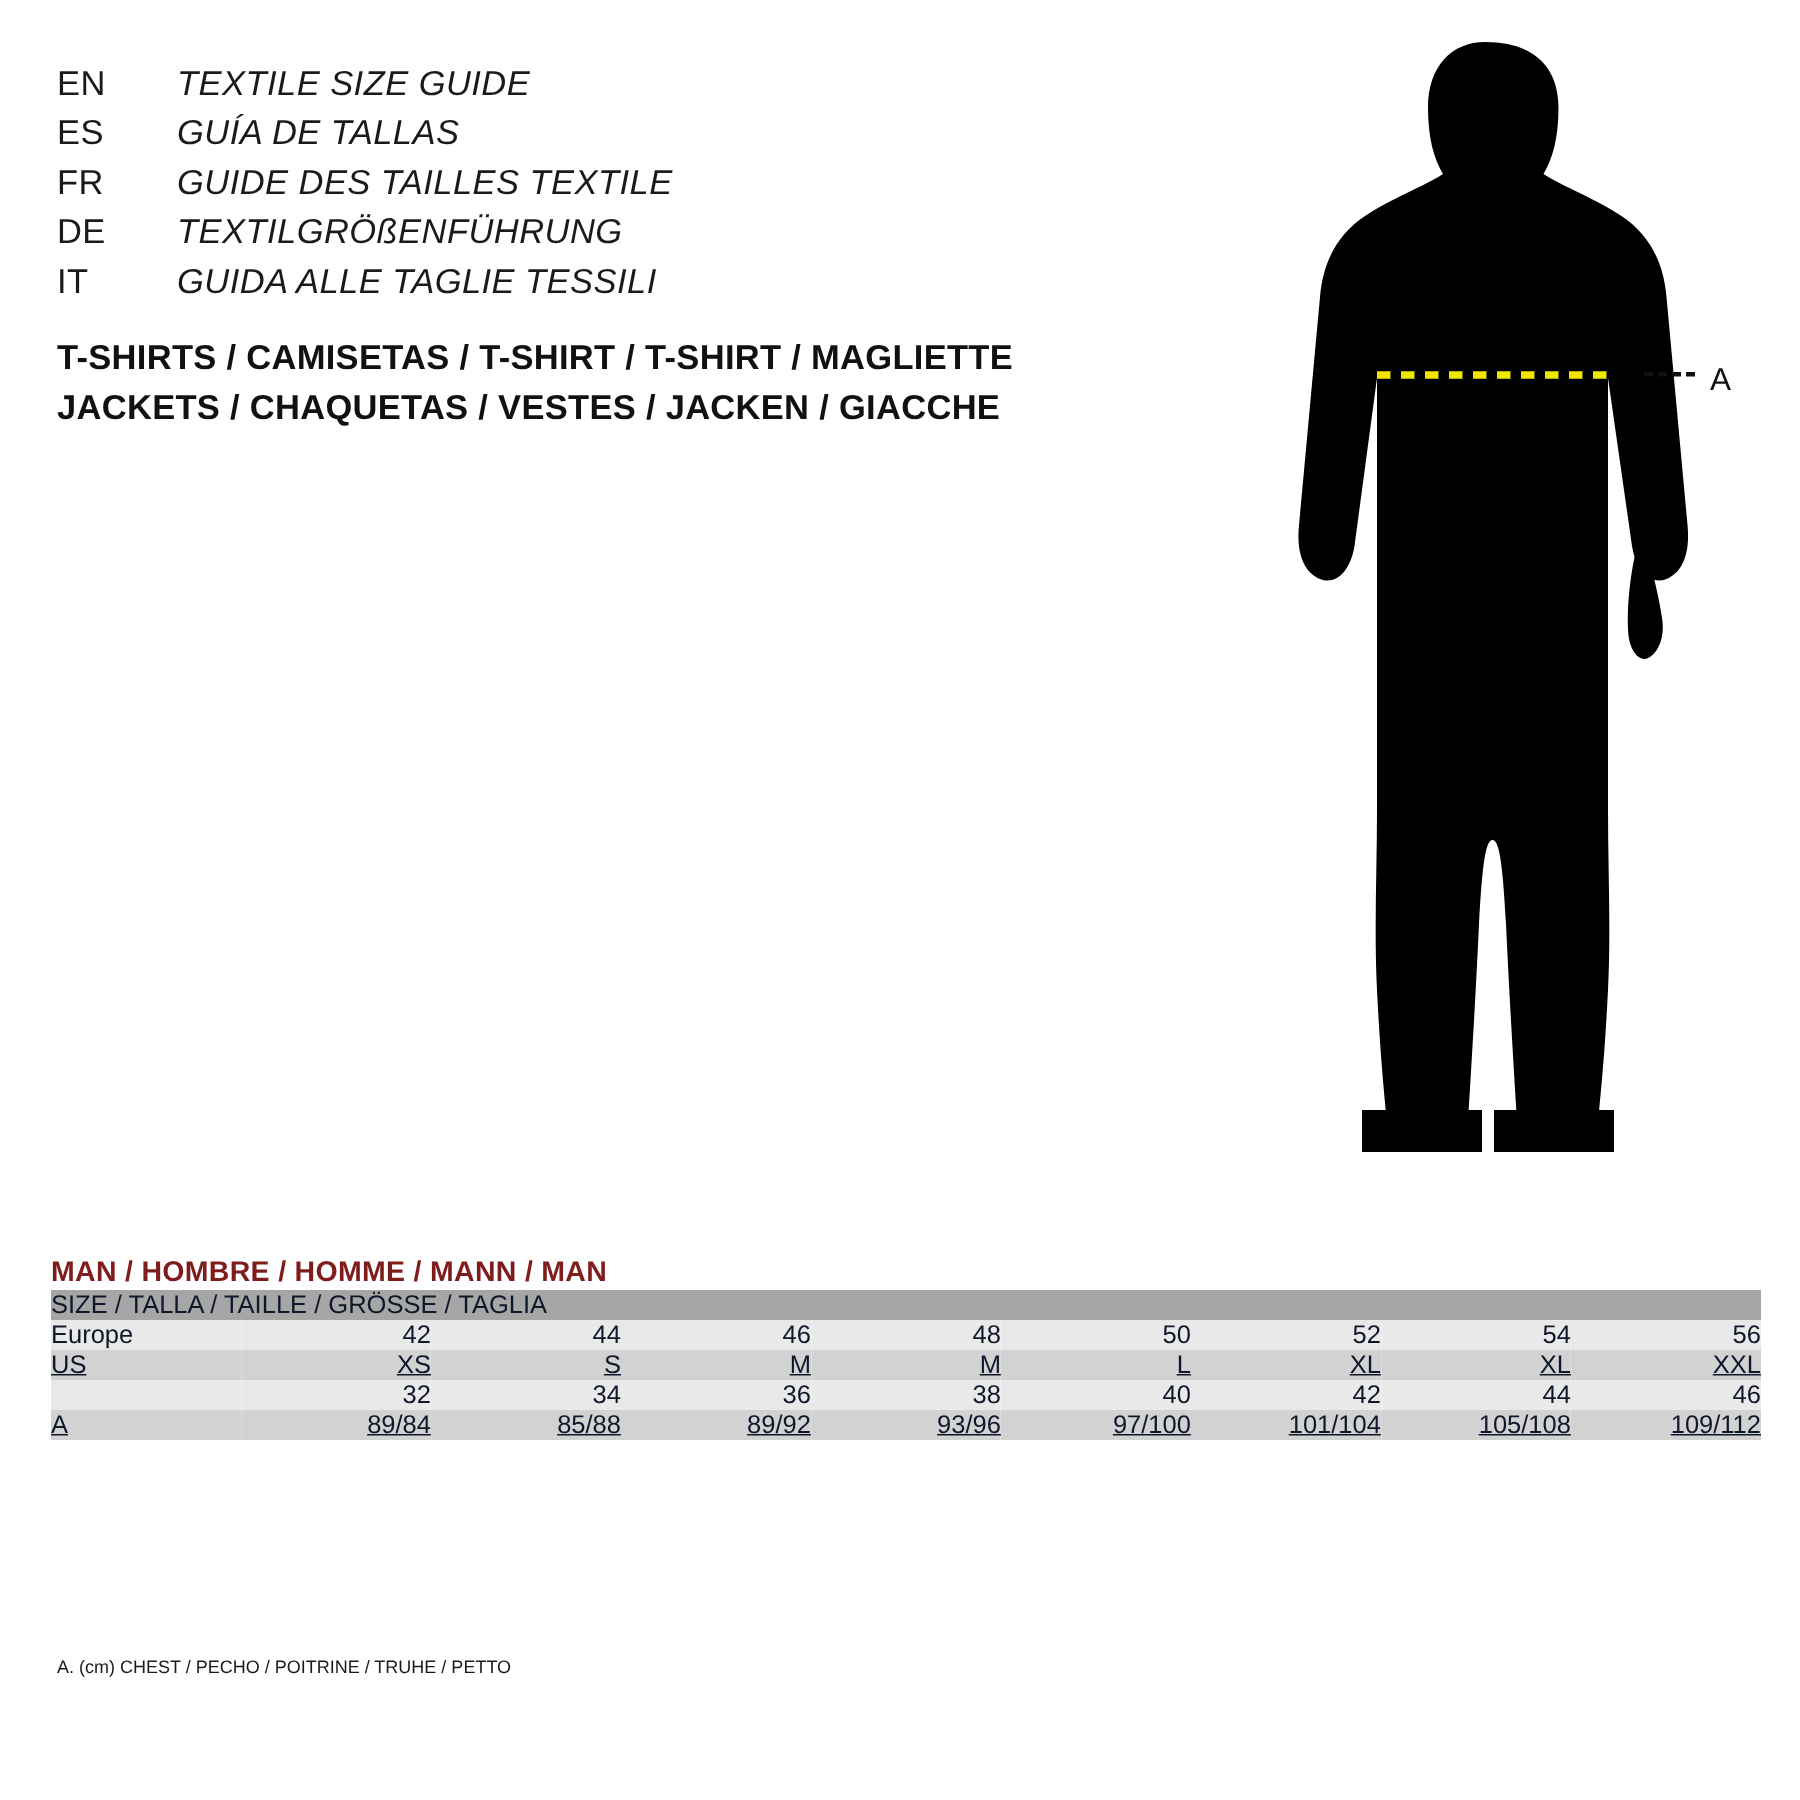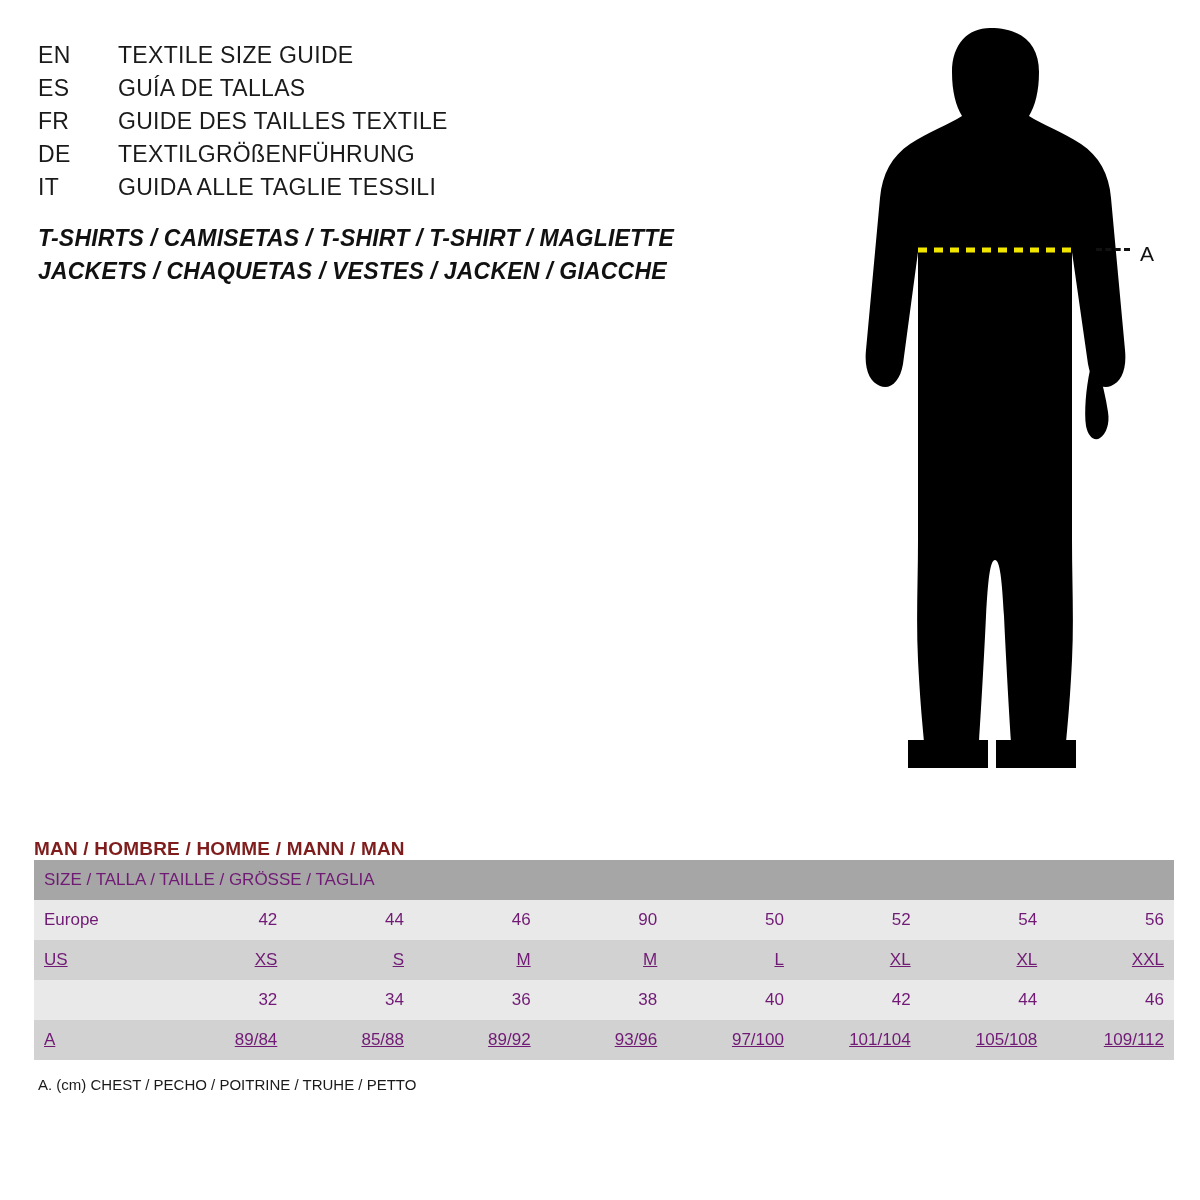--- a/index.html
+++ b/index.html
@@ -32,36 +32,36 @@
     width: 80px;
     font-size: 23px;
     letter-spacing: 0.3px;
     color: #1a1a1a;
   }
   .lang-text {
     font-size: 23px;
     letter-spacing: 0.3px;
     color: #1a1a1a;
     white-space: nowrap;
+    font-style: italic;
   }
 
   .categories {
     position: absolute;
     left: 38px;
     top: 222px;
     width: 760px;
   }
   .category-line {
     font-size: 23px;
     font-weight: bold;
     letter-spacing: 0.2px;
     line-height: 33px;
     white-space: nowrap;
     color: #111111;
-    font-style: italic;
   }
 
   
   .figure-area {
     position: absolute;
     left: 800px;
     top: 20px;
     width: 390px;
     height: 760px;
   }
@@ -96,45 +96,45 @@
     color: #7f1d1d;
     white-space: nowrap;
   }
   table.size-table {
     border-collapse: collapse;
     width: 1140px;
     table-layout: fixed;
   }
   table.size-table td {
     font-size: 17px;
-    color: #701a75;
+    color: #0f172a;
     height: 20px;
-    padding: 10px;
+    padding: 0;
     vertical-align: middle;
   }
   .row-head td {
     background: #a6a6a6;
     font-size: 17px;
     padding-left: 8px;
   }
   .row-light td { background: #e9e9e9; margin-top: 12px; }
   .row-dark td  { background: #d2d2d2; text-decoration: underline; }
 
   td.label-cell {
     padding-left: 8px;
     text-align: left;
     width: 170px;
   }
   td.val-cell { text-align: right; }
 
   .footnote {
     position: absolute;
     left: 38px;
-    top: 1076px;
-    font-size: 15px;
+    top: 1104px;
+    font-size: 12px;
     color: #1a1a1a;
     white-space: nowrap;
   }
 </style>
 </head>
 <body>
 
 <div class="lang-block">
   <div class="lang-row">
     <span class="lang-code">EN</span>
@@ -213,21 +213,21 @@
   <table class="size-table">
     <tbody>
       <tr class="row-head">
         <td colspan="9">SIZE / TALLA / TAILLE / GRÖSSE / TAGLIA</td>
       </tr>
       <tr class="row-light">
         <td class="label-cell">Europe</td>
         <td class="val-cell">42</td>
         <td class="val-cell">44</td>
         <td class="val-cell">46</td>
-        <td class="val-cell">90</td>
+        <td class="val-cell">48</td>
         <td class="val-cell">50</td>
         <td class="val-cell">52</td>
         <td class="val-cell">54</td>
         <td class="val-cell">56</td>
       </tr>
       <tr class="row-dark">
         <td class="label-cell">US</td>
         <td class="val-cell">XS</td>
         <td class="val-cell">S</td>
         <td class="val-cell">M</td>

